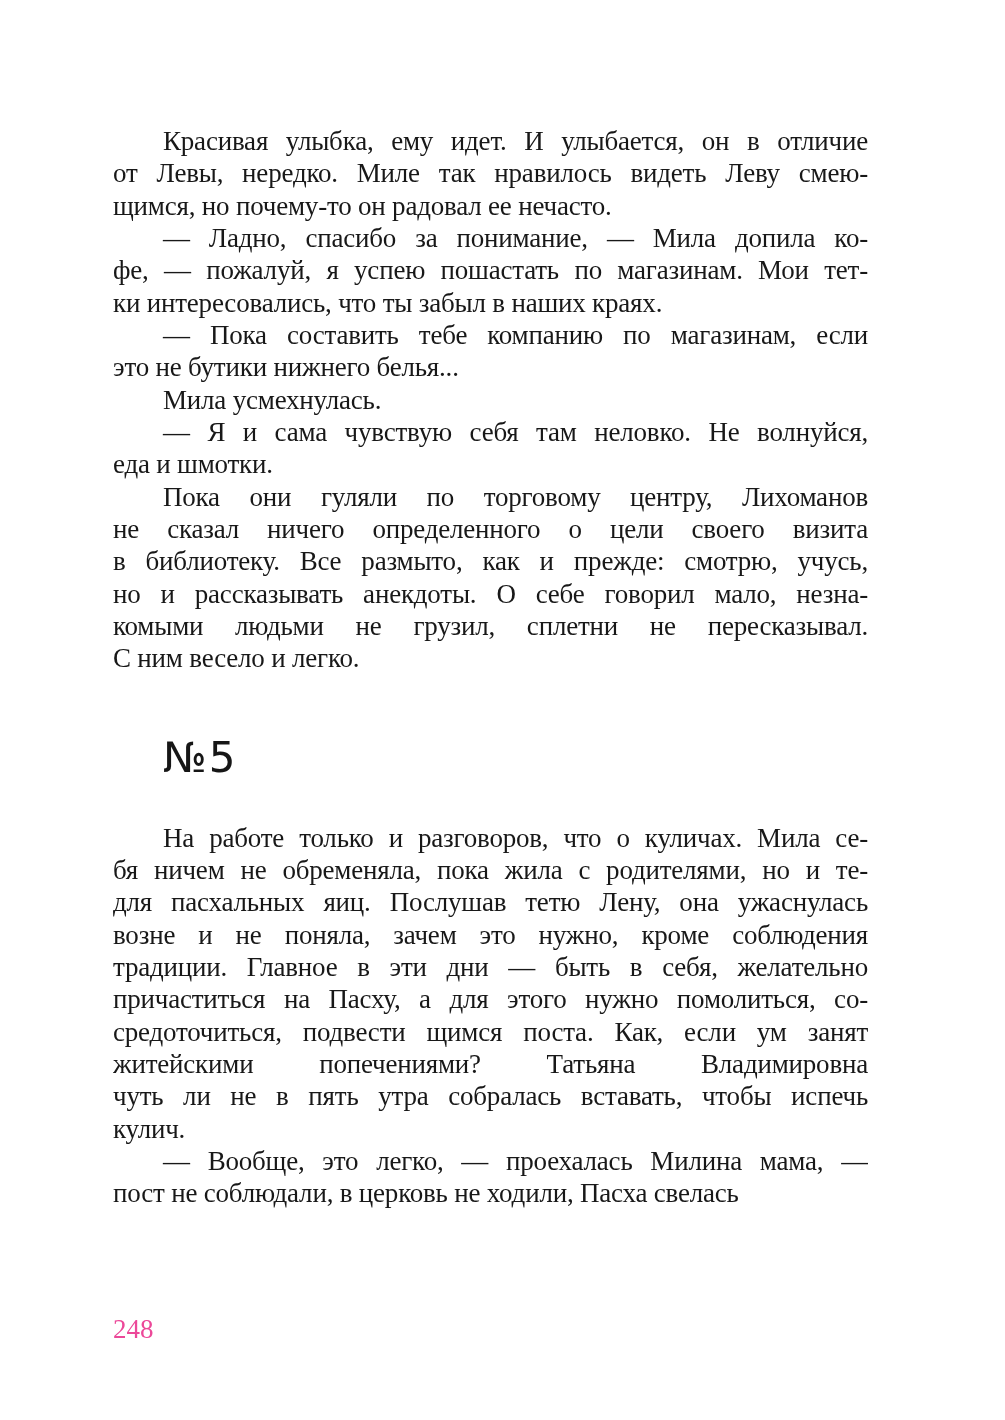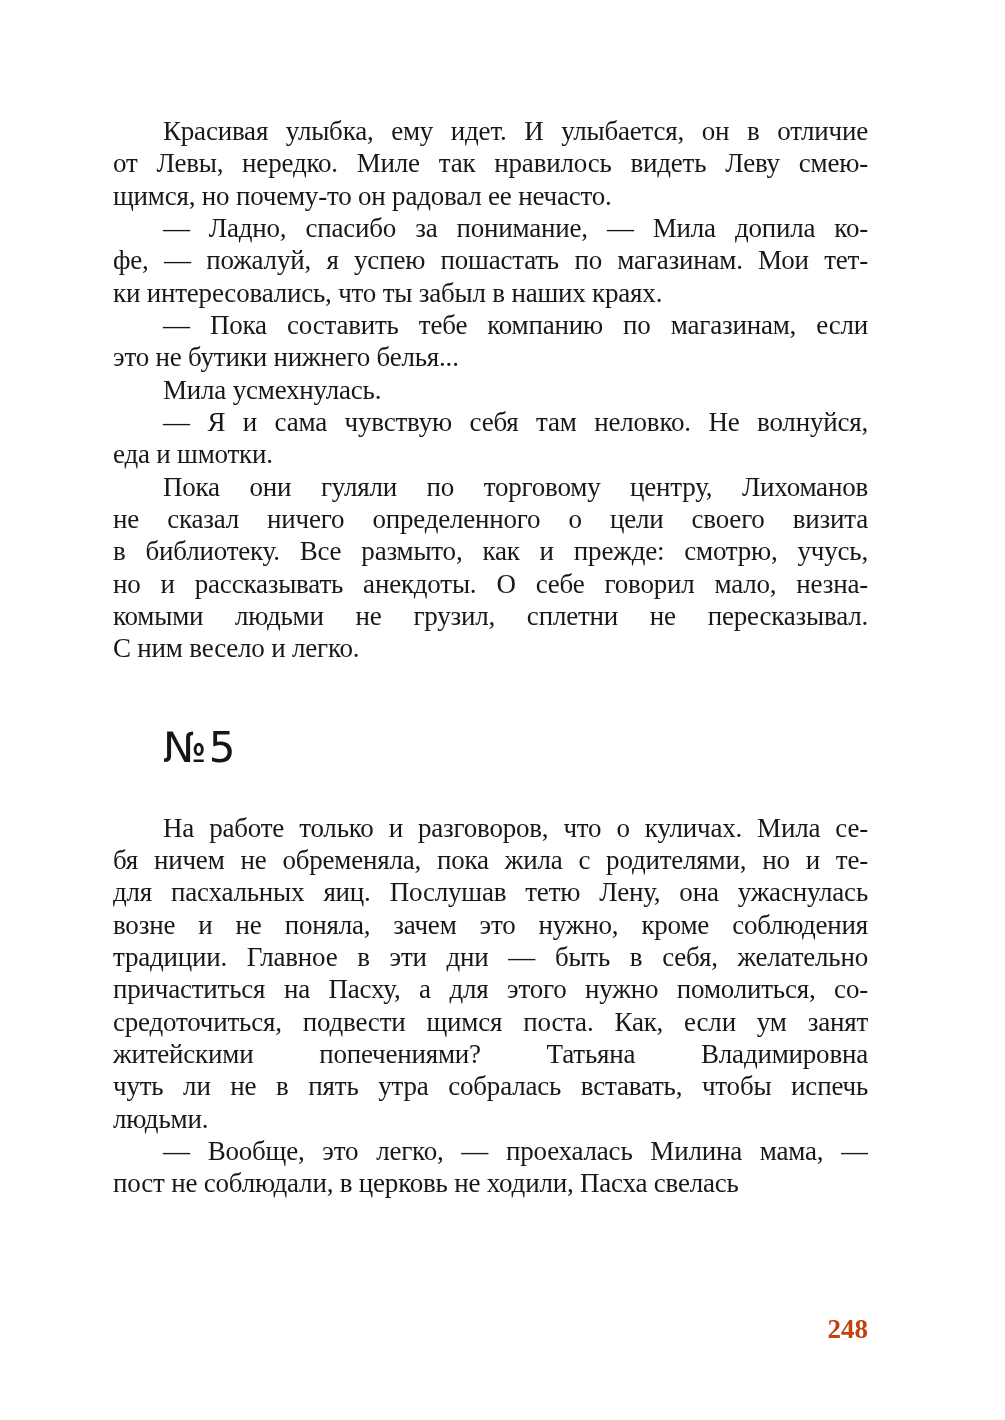--- a/index.html
+++ b/index.html
@@ -12,21 +12,21 @@
     width: 1005px;
     height: 1420px;
     background: #ffffff;
     overflow: hidden;
     font-family: "Liberation Serif", serif;
     color: #181818;
   }
   .text-block {
     position: absolute;
     left: 113px;
-    top: 115px;
+    top: 125px;
     width: 755px;
   }
   .line {
     height: 32.33px;
     line-height: 32.33px;
     font-size: 27px;
     letter-spacing: -0.2px;
     text-align: justify;
     text-align-last: justify;
     overflow: hidden;
@@ -46,25 +46,24 @@
     font-size: 42px;
     line-height: 42px;
     letter-spacing: 2px;
     color: #161616;
   }
   .page-number {
     position: absolute;
     left: 113px;
     top: 1313px;
     width: 755px;
-    text-align: right;
+    text-align: left;
     font-size: 27px;
     line-height: 32px;
-    color: #c2410c;
-    font-weight: bold;
+    color: #ec4899;
   }
 </style>
 </head>
 <body>
 
 <div class="page">
   <div class="text-block">
     <div>
         <div class="line indent">Красивая улыбка, ему идет. И улыбается, он в отличие</div>
         <div class="line">от Левы, нередко. Миле так нравилось видеть Леву смею-</div>
@@ -88,19 +87,19 @@
     <div>
         <div class="line indent">На работе только и разговоров, что о куличах. Мила се-</div>
         <div class="line">бя ничем не обременяла, пока жила с родителями, но и те-</div>
         <div class="line">для пасхальных яиц. Послушав тетю Лену, она ужаснулась</div>
         <div class="line">возне и не поняла, зачем это нужно, кроме соблюдения</div>
         <div class="line">традиции. Главное в эти дни — быть в себя, желательно</div>
         <div class="line">причаститься на Пасху, а для этого нужно помолиться, со-</div>
         <div class="line">средоточиться, подвести щимся поста. Как, если ум занят</div>
         <div class="line">житейскими попечениями? Татьяна Владимировна</div>
         <div class="line">чуть ли не в пять утра собралась вставать, чтобы испечь</div>
-        <div class="line end">людьми.</div>
+        <div class="line end">кулич.</div>
         <div class="line indent">— Вообще, это легко, — проехалась Милина мама, —</div>
         <div class="line end">пост не соблюдали, в церковь не ходили, Пасха свелась</div>
       </div>
   </div>
   <div class="page-number">248</div>
 </div>
 
 </body></html>

